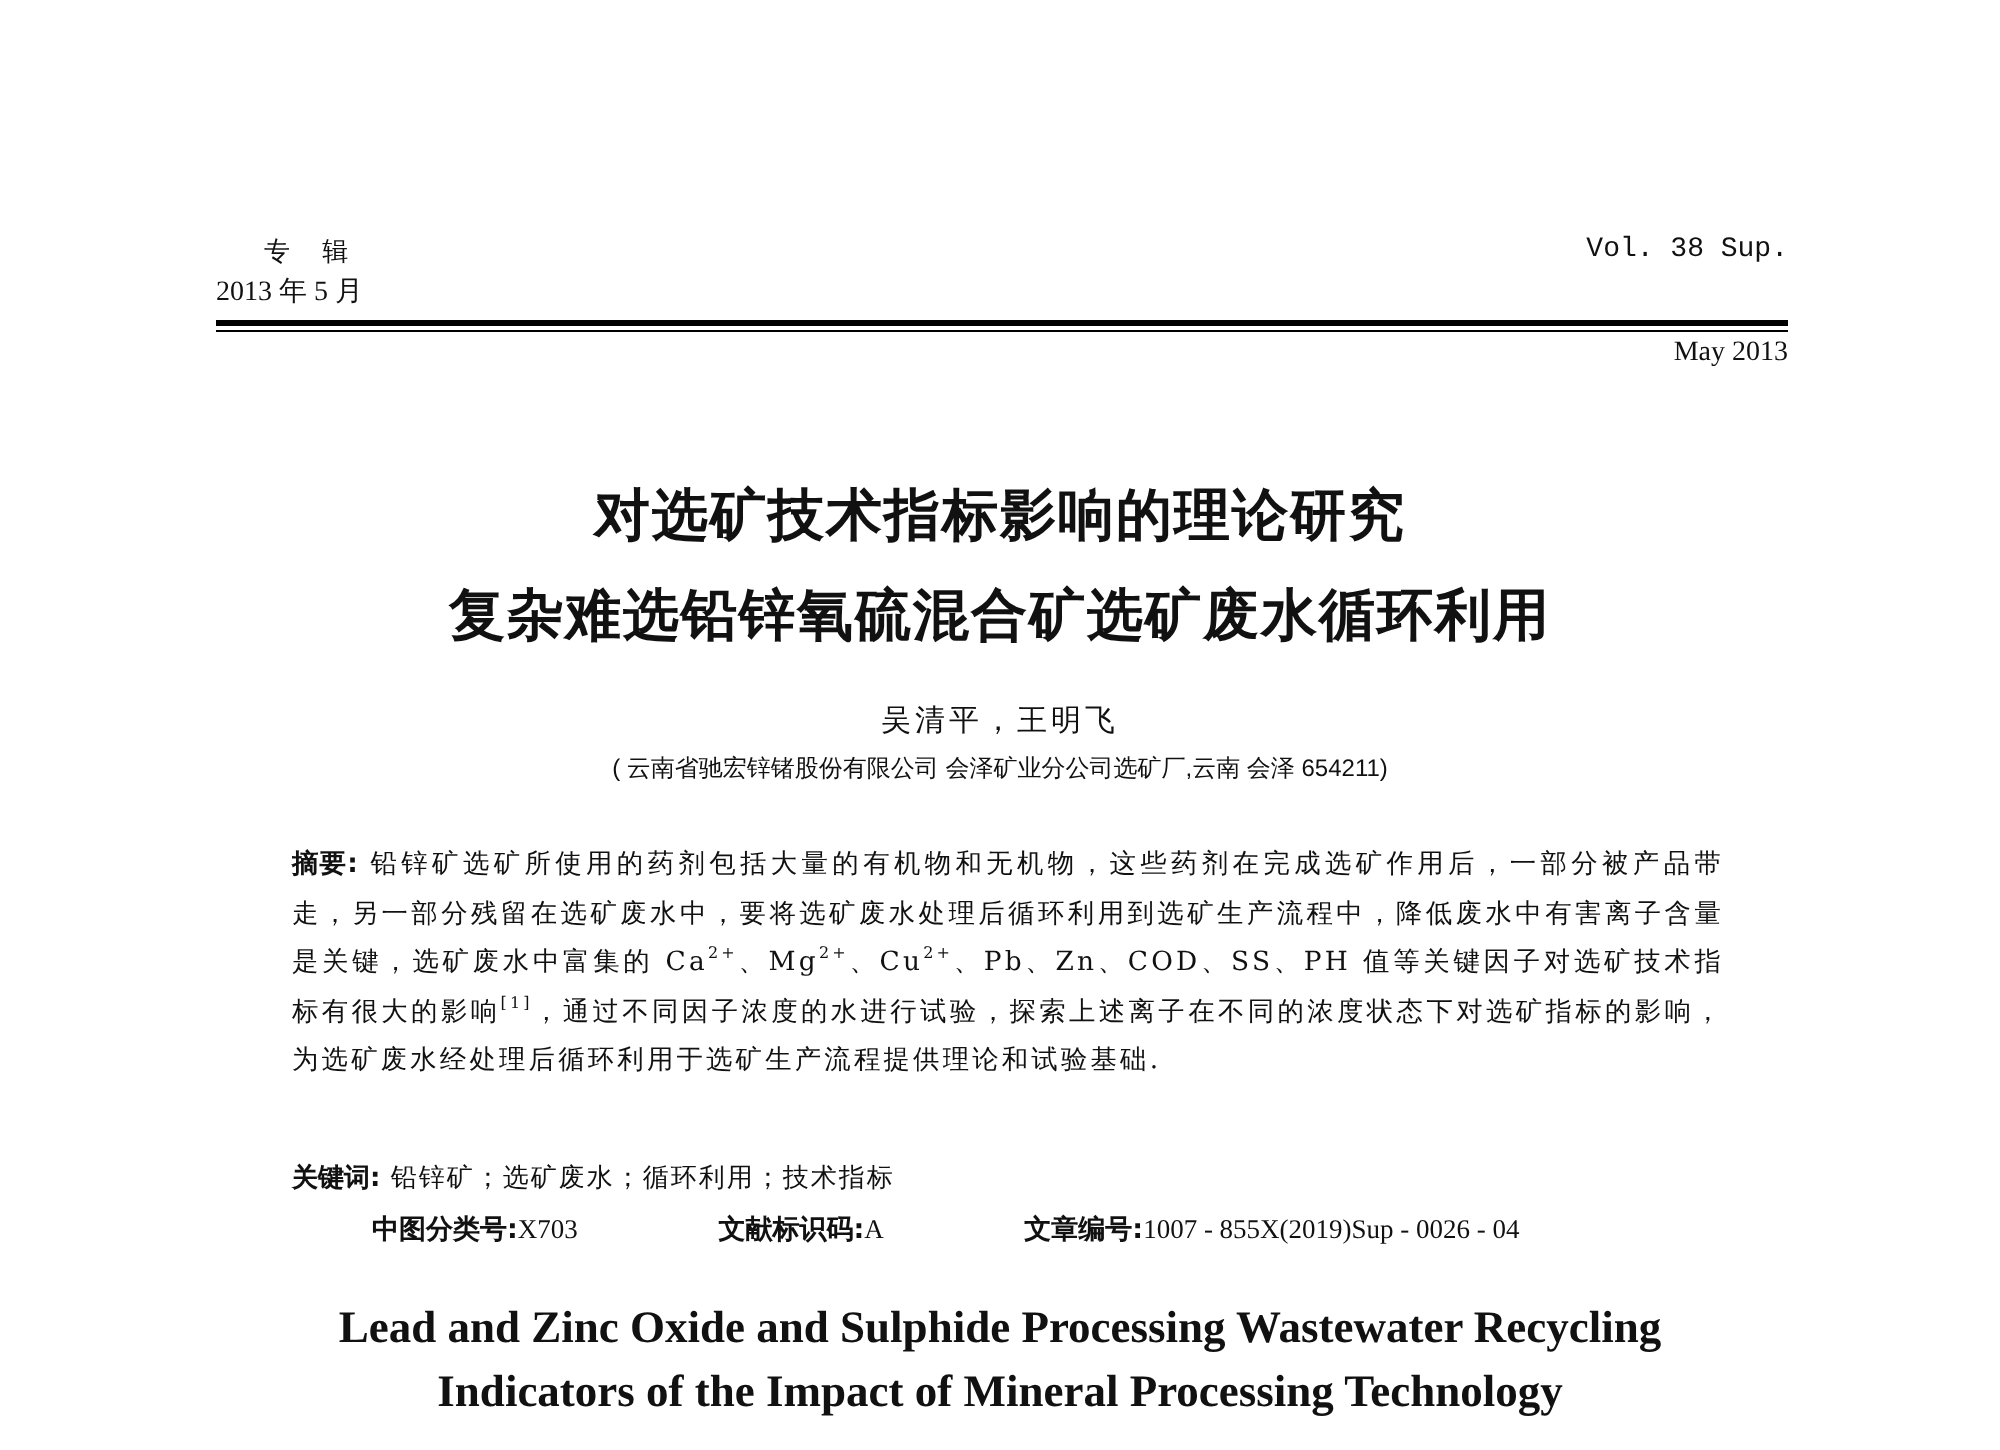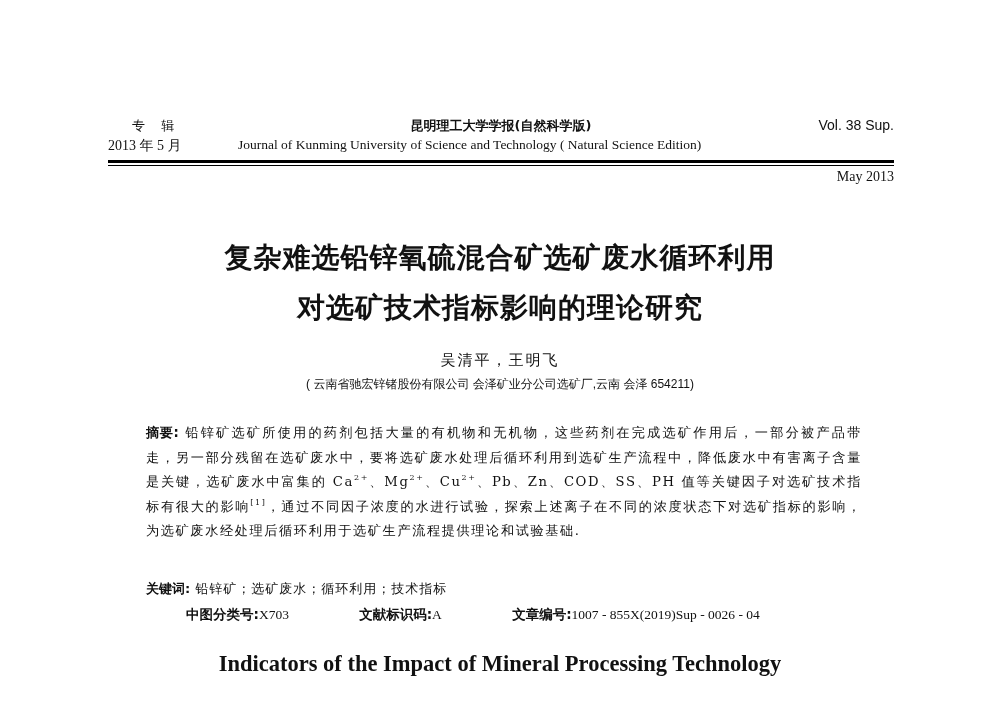--- a/index.html
+++ b/index.html
@@ -9,21 +9,21 @@
     font-family: "DejaVu Serif", "Liberation Serif", serif;
     position: relative;
   }
   .header {
     position: absolute; left: 108px; top: 117px; width: 786px;
   }
   .hrow { position: relative; height: 20px; }
   .hrow span { position: absolute; top: 0; white-space: nowrap; }
   .h-left1 { left: 24px; font-size: 13px; letter-spacing: 6px; }
   .h-center1 { left: 0; right: 0; text-align: center; font-size: 13px; font-weight: bold; font-family: "DejaVu Sans", sans-serif; }
-  .h-right1 { right: 0; font-family: Liberation Sans, sans-serif; font-size: 14px; text-align: center; }
+  .h-right1 { right: 0; font-family: Liberation Mono, monospace; font-size: 14px; text-align: center; }
   .h-left2 { left: 0; font-family: "Liberation Serif", serif; font-size: 14px; }
   .h-center2 { left: 130px; font-family: "Liberation Serif", serif; font-size: 13.5px; }
   .h-right2 { right: 0; font-family: "Liberation Serif", serif; font-size: 14px; margin-top: 32px; }
   .rule-thick { height: 3px; background: #000; margin-top: 3px; }
   .rule-thin { height: 1px; background: #000; margin-top: 2px; }
 
   .title-cn {
     position: absolute; left: 0; width: 1000px; top: 233px;
     text-align: center; font-family: "DejaVu Sans", sans-serif; font-weight: bold;
     font-size: 28px; line-height: 50px; letter-spacing: 1px;
@@ -58,45 +58,44 @@
     text-align: center; font-family: "Liberation Serif", serif; font-weight: bold;
     font-size: 22.5px; line-height: 32px;
   }
 </style>
 </head>
 <body>
 
 <div class="header">
   <div class="hrow">
     <span class="h-left1">专 辑</span>
-    <span class="h-center1">昆明理工大学学报(自然科学版)</span>
     <span class="h-right1">Vol. 38   Sup.</span>
   </div>
   <div class="hrow">
     <span class="h-left2">2013 年 5 月</span>
-    <span class="h-center2">Journal of Kunming University of Science and Technology ( Natural Science Edition)</span>
     <span class="h-right2">May 2013</span>
   </div>
   <div class="rule-thick"></div>
   <div class="rule-thin"></div>
 </div>
 
 <div class="title-cn">
+  <div>对选矿技术指标影响的理论研究</div>
   <div>复杂难选铅锌氧硫混合矿选矿废水循环利用</div>
-  <div>对选矿技术指标影响的理论研究</div>
 </div>
 
 <div class="authors">吴清平，王明飞</div>
 <div class="affil">( 云南省驰宏锌锗股份有限公司 会泽矿业分公司选矿厂,云南 会泽 654211)</div>
 
 <div class="abstract"><span class="label">摘要:</span><span> 铅锌矿选矿所使用的药剂包括大量的有机物和无机物，这些药剂在完成选矿作用后，一部分被产品带走，另一部分残留在选矿废水中，要将选矿废水处理后循环利用到选矿生产流程中，降低废水中有害离子含量是关键，选矿废水中富集的 Ca</span><sup>2+</sup><span>、Mg</span><sup>2+</sup><span>、Cu</span><sup>2+</sup><span>、Pb、Zn、COD、SS、PH 值等关键因子对选矿技术指标有很大的影响</span><sup>[1]</sup><span>，通过不同因子浓度的水进行试验，探索上述离子在不同的浓度状态下对选矿指标的影响，为选矿废水经处理后循环利用于选矿生产流程提供理论和试验基础.</span></div>
 
 <div class="keywords"><span class="label">关键词:</span><span> 铅锌矿；选矿废水；循环利用；技术指标</span></div>
 
 <div class="classline">
   <span class="label">中图分类号:</span><span class="val">X703</span><span class="gap"></span>
   <span class="label">文献标识码:</span><span class="val">A</span><span class="gap"></span>
   <span class="label">文章编号:</span><span class="val">1007 - 855X(2019)Sup - 0026 - 04</span>
 </div>
 
 <div class="title-en">
+  <div>Lead and Zinc Oxide and Sulphide Processing Wastewater Recycling</div>
   <div>Indicators of the Impact of Mineral Processing Technology</div>
 </div>
 
 </body></html>

